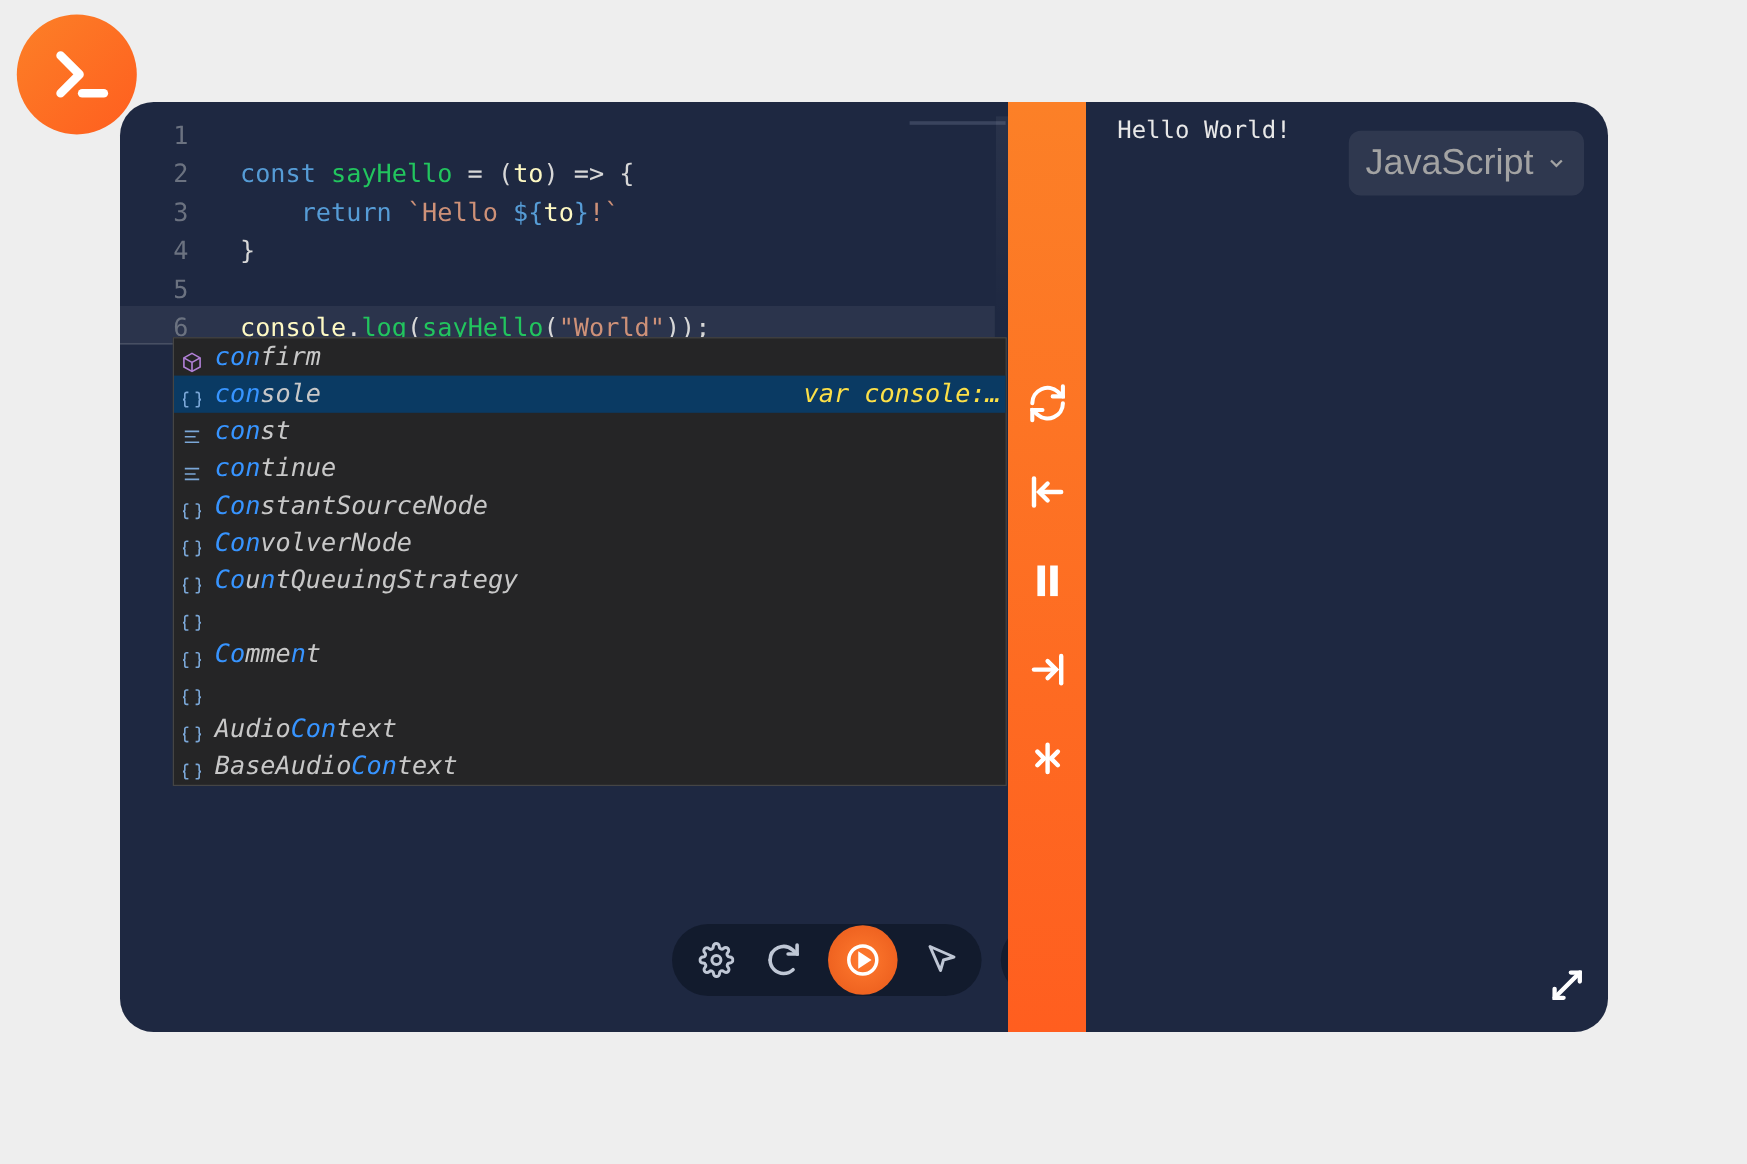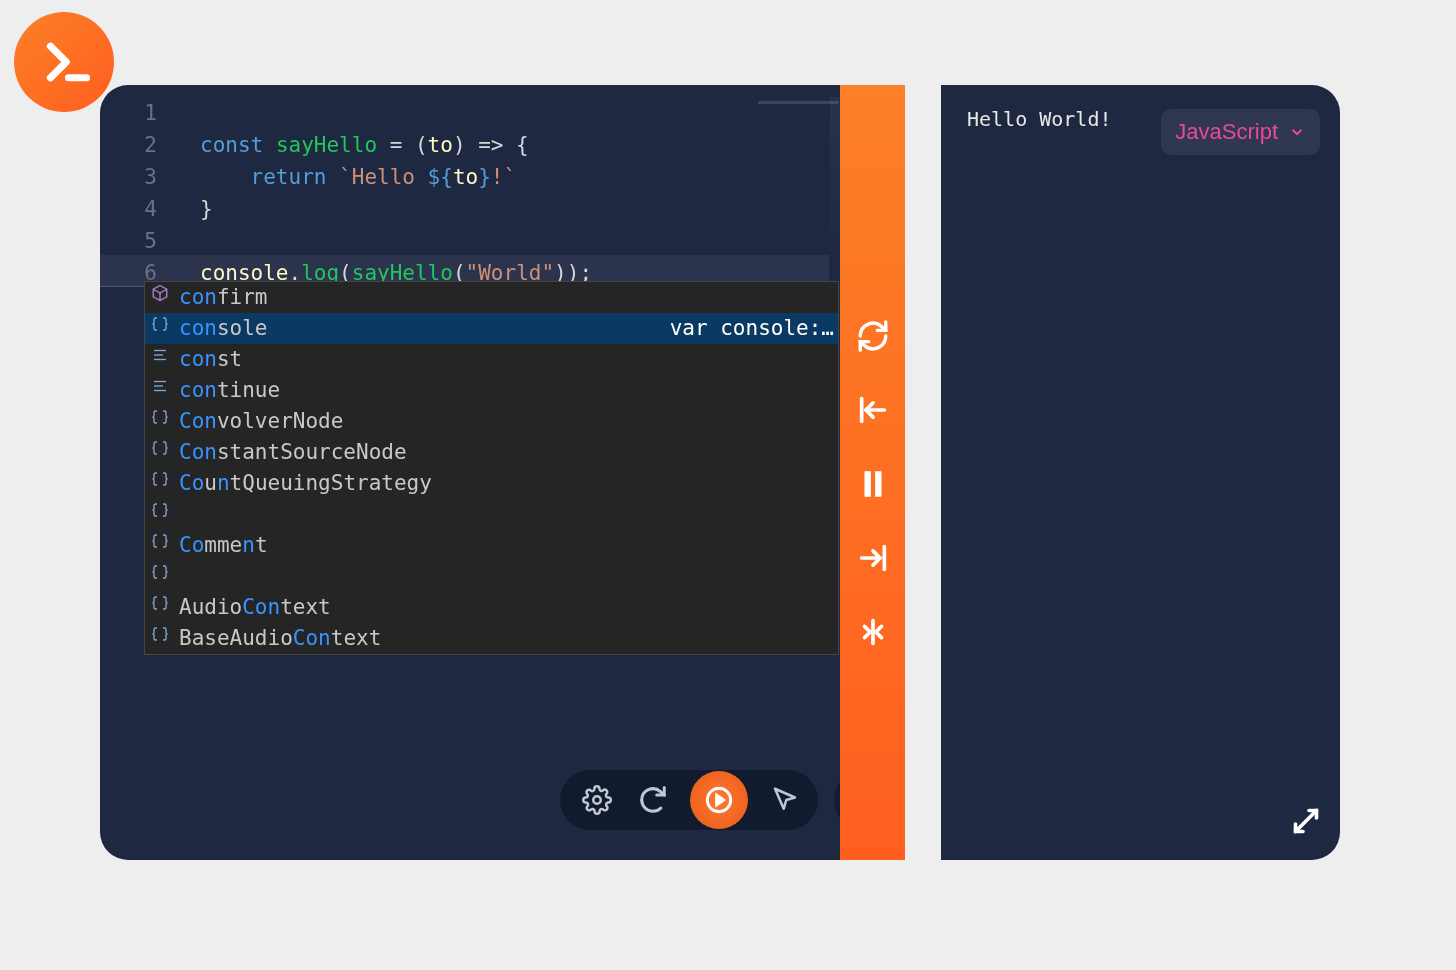--- a/index.html
+++ b/index.html
@@ -59,28 +59,28 @@
 .suggest {
   position:absolute; top:196px; left:44px;
   width:695px;
   background:#252526;
   border:1px solid #454545;
   font-size:21px; line-height:31px;
   color:#c8c8c8;
   z-index:10;
 }
 .suggest-row {
-  display:flex; align-items:flex-start;
-  height:31px; padding:0 4px;
+  display:flex; align-items:flex-end;
+  height:31px; padding:0 4px;font-style:italic;
 }
 .suggest-row.sel { background:#0a3a63; }
 .sug-icon { width:22px; height:22px; margin-right:8px; display:flex; align-items:center; justify-content:center; color:#7ba7d7; }
 .sug-icon.purple { color:#b180d7; }
 .sug-label b { color:#3794ff; font-weight:normal; }
-.sug-detail { margin-left:auto; padding-left:40px; color:#ffffff; }
+.sug-detail { margin-left:auto; padding-left:40px; color:#fde047; }
 .toolbar-wrap {
   position:absolute;
   left:460px; bottom:30px;
   display:flex; align-items:center; gap:10px;
 }
 .toolbar {
   background:rgba(10,16,30,0.55);
   border-radius:999px;
   height:60px; padding:0 18px 0 22px;
   display:flex; align-items:center; gap:26px;
@@ -105,30 +105,29 @@
   background:linear-gradient(180deg,#fc8027 0%,#ff5e1f 100%);
   display:flex; flex-direction:column; align-items:center;
   padding-top:234px; gap:36px;
 }
 .div-btn { color:#fff; cursor:pointer; }
 .div-btn svg { width:34px; height:34px; }
 .output-pane {
   flex:1; background:#1e2841;
   border-radius:0 28px 28px 0;
   position:relative;
-  padding:22px 26px;
+  padding:11px 26px;
   color:#e8e8e8;
   font-size:20px;
-  margin-left:36px;
 }
 .lang-select {
   position:absolute; top:24px; right:20px;
   background:rgba(255,255,255,0.08);
   border-radius:10px; padding:10px 14px;
-  color:#ec4899; font-size:22px;
+  color:#a3a3a3; font-size:30px;
   display:flex; align-items:center; gap:10px;
   font-family:-apple-system,sans-serif;
 }
 .lang-select svg { width:18px; height:18px; }
 .resize {
   position:absolute; right:16px; bottom:16px;
   color:#fff;
 }
 .resize svg { width:36px; height:36px; }
 .minimap-hint {
@@ -208,30 +207,30 @@
           </span>
           <span class="sug-label"><b>con</b>tinue</span>
         </div>
         <div class="suggest-row">
           <span class="sug-icon">
             <svg width="18" height="18" viewBox="0 0 24 24" fill="none" stroke="currentColor" stroke-width="1.8">
               <path d="M8 4H6a2 2 0 0 0-2 2v4a2 2 0 0 1-2 2 2 2 0 0 1 2 2v4a2 2 0 0 0 2 2h2"></path>
               <path d="M16 4h2a2 2 0 0 1 2 2v4a2 2 0 0 0 2 2 2 2 0 0 0-2 2v4a2 2 0 0 1-2 2h-2"></path>
             </svg>
           </span>
+          <span class="sug-label"><b>Con</b>stantSourceNode</span>
+        </div>
+        <div class="suggest-row">
+          <span class="sug-icon">
+            <svg width="18" height="18" viewBox="0 0 24 24" fill="none" stroke="currentColor" stroke-width="1.8">
+              <path d="M8 4H6a2 2 0 0 0-2 2v4a2 2 0 0 1-2 2 2 2 0 0 1 2 2v4a2 2 0 0 0 2 2h2"></path>
+              <path d="M16 4h2a2 2 0 0 1 2 2v4a2 2 0 0 0 2 2 2 2 0 0 0-2 2v4a2 2 0 0 1-2 2h-2"></path>
+            </svg>
+          </span>
           <span class="sug-label"><b>Con</b>volverNode</span>
-        </div>
-        <div class="suggest-row">
-          <span class="sug-icon">
-            <svg width="18" height="18" viewBox="0 0 24 24" fill="none" stroke="currentColor" stroke-width="1.8">
-              <path d="M8 4H6a2 2 0 0 0-2 2v4a2 2 0 0 1-2 2 2 2 0 0 1 2 2v4a2 2 0 0 0 2 2h2"></path>
-              <path d="M16 4h2a2 2 0 0 1 2 2v4a2 2 0 0 0 2 2 2 2 0 0 0-2 2v4a2 2 0 0 1-2 2h-2"></path>
-            </svg>
-          </span>
-          <span class="sug-label"><b>Con</b>stantSourceNode</span>
         </div>
         <div class="suggest-row">
           <span class="sug-icon">
             <svg width="18" height="18" viewBox="0 0 24 24" fill="none" stroke="currentColor" stroke-width="1.8">
               <path d="M8 4H6a2 2 0 0 0-2 2v4a2 2 0 0 1-2 2 2 2 0 0 1 2 2v4a2 2 0 0 0 2 2h2"></path>
               <path d="M16 4h2a2 2 0 0 1 2 2v4a2 2 0 0 0 2 2 2 2 0 0 0-2 2v4a2 2 0 0 1-2 2h-2"></path>
             </svg>
           </span>
           <span class="sug-label"><b>Co</b>u<b>n</b>tQueuingStrategy</span>
         </div>

